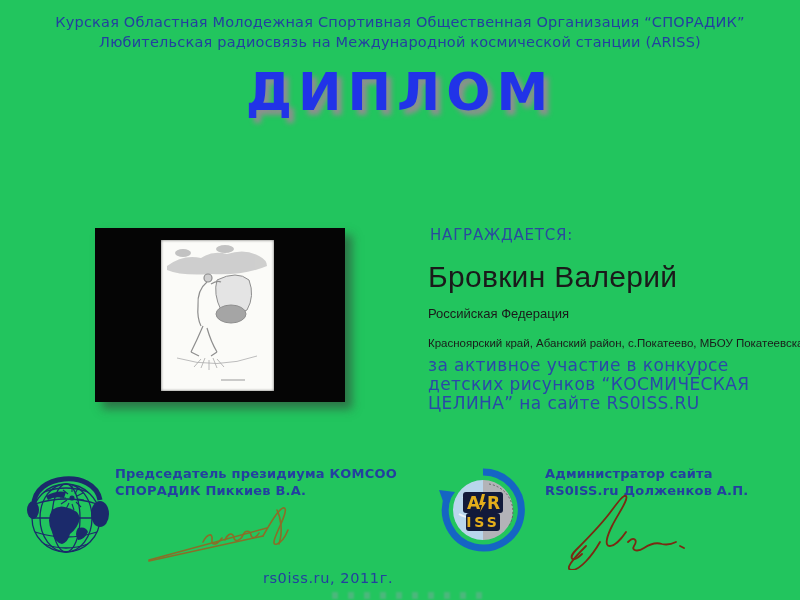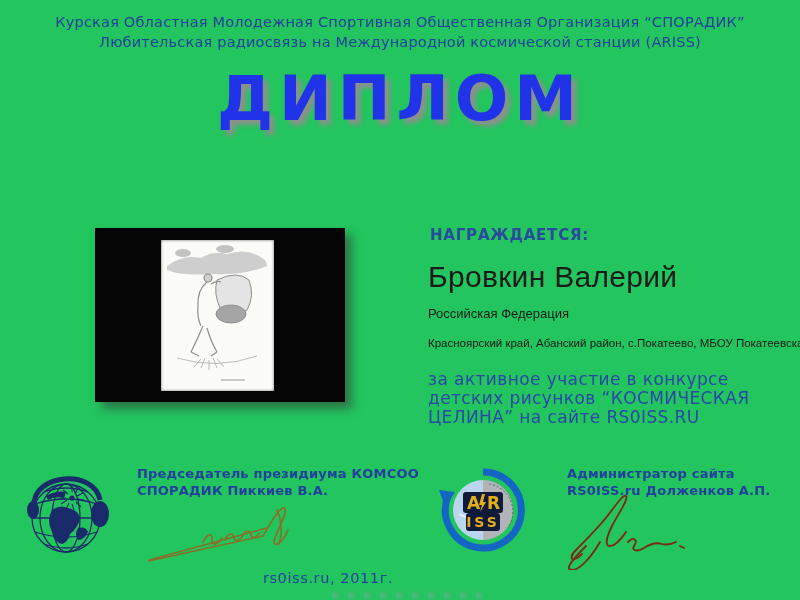--- a/index.html
+++ b/index.html
@@ -4,43 +4,43 @@
 <style>
   html,body{margin:0;padding:0;}
   body{width:800px;height:600px;background:#ffffff;overflow:hidden;
        font-family:"DejaVu Sans",sans-serif;position:relative;}
   .page{position:absolute;inset:0;width:800px;height:600px;background:#22c55e;}
   .abs{position:absolute;}
 
   .org-header{top:12px;left:0;width:800px;text-align:center;
     color:#23409f;font-size:14.5px;line-height:1.4;letter-spacing:.2px;}
   .title{top:62px;left:0;width:800px;text-align:center;color:#2133e8;
-    font-size:63px;font-weight:700;letter-spacing:6px;
+    font-size:52px;font-weight:700;letter-spacing:6px;
     text-shadow:5px 5px 5px #8f8f8f;}
   .subtitle{top:143px;left:0;width:800px;text-align:center;color:#23409f;
     font-size:19px;letter-spacing:.5px;}
 
   .artwork{top:228px;left:95px;width:250px;height:174px;background:#050505;
     box-shadow:7px 7px 9px rgba(55,55,55,.55);}
   .paper{position:absolute;left:66px;top:12px;width:113px;height:151px;
     background:#fbfbf8;box-shadow:0 0 3px rgba(0,0,0,.6) inset;}
 
   .award-label{top:226px;left:430px;color:#2a4a9e;font-size:15px;
-    font-weight:700;letter-spacing:.8px;}
+    font-weight:400;letter-spacing:.8px;}
   .recipient{top:260px;left:428px;color:#1a1a1a;font-size:30px;
     font-family:"Liberation Sans",sans-serif;letter-spacing:.3px;}
   .country{top:306px;left:428px;color:#1a1a1a;font-size:13px;
     font-family:"Liberation Sans",sans-serif;}
   .address{top:337px;left:428px;width:372px;color:#1a1a1a;font-size:11.5px;
     font-family:"Liberation Sans",sans-serif;white-space:nowrap;overflow:hidden;}
   .reason{top:356px;left:428px;width:345px;color:#2a48a8;font-size:17px;
-    line-height:1.12;letter-spacing:.4px;white-space:pre-line;margin-top:14px;}
+    line-height:1.12;letter-spacing:.4px;white-space:pre-line;}
 
   .sig-label{color:#23409f;font-size:13px;font-weight:700;line-height:1.3;
-    letter-spacing:.2px;margin-left:22px;}
+    letter-spacing:.2px;}
   .sig-label-left{top:466px;left:115px;width:300px;}
   .sig-label-right{top:466px;left:545px;width:250px;}
   .logo-left{top:458px;left:22px;}
   .logo-right{top:460px;left:437px;}
   .sig-left{top:498px;left:145px;}
   .sig-right{top:490px;left:552px;}
 
   .footer{top:570px;left:0;width:656px;text-align:center;color:#23409f;
     font-size:14.5px;letter-spacing:.6px;}
   .artifact{top:592px;left:332px;width:150px;height:7px;opacity:.35;

